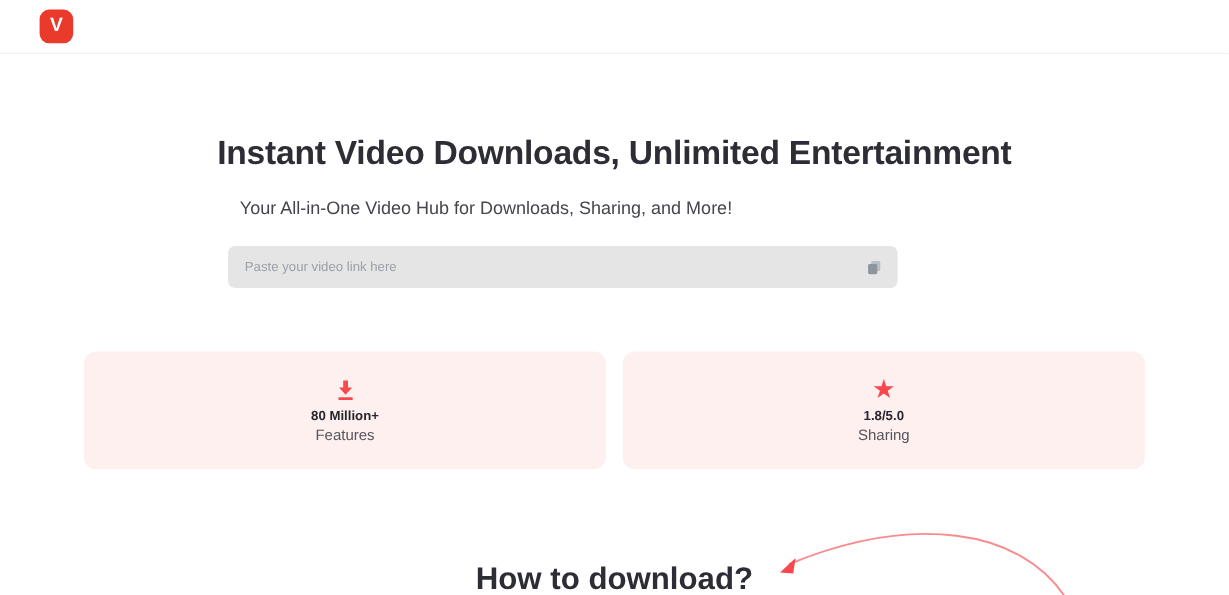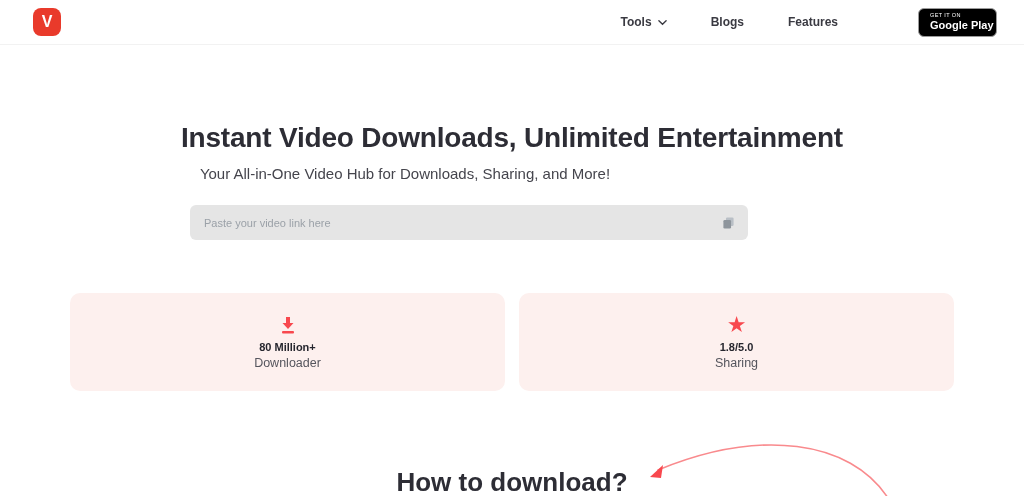--- a/index.html
+++ b/index.html
@@ -20,21 +20,21 @@
     display:flex; align-items:center; gap:6px; }
   .chev { width:9px; height:9px; display:inline-block; }
   .store-badge { margin-left:36px; width:79px; height:29px; background:#000;
     border:1px solid #9b9b9b; border-radius:6px; display:flex; align-items:center;
     padding:0 7px 0 6px; gap:5px; cursor:pointer; }
   .store-txt { display:flex; flex-direction:column; line-height:1; }
   .store-top { font-size:5.5px; color:#fff; letter-spacing:.4px; }
   .store-bottom { font-size:11px; color:#fff; font-weight:600; margin-top:2px; white-space:nowrap; }
 
   
-  .hero-title { position:absolute; top:122px; left:0; width:1024px;
+  .hero-title { position:absolute; top:112px; left:0; width:1024px;
     text-align:center; font-size:28px; font-weight:600; color:#2d2d35;
     letter-spacing:-.2px; }
   .hero-sub { position:absolute; top:165px; left:0; width:810px;
     text-align:center; font-size:15px; font-weight:500; color:#45454d; }
 
   .search-row { position:absolute; top:205px; left:190px; width:644px;
     display:flex; align-items:center; gap:11px; }
   .url-wrap { position:relative; width:558px; height:35px; }
   .url-input { width:100%; height:100%; background:#e5e5e5; border:none;
     border-radius:6px; padding:0 40px 0 14px; font-size:11px; color:#333;
@@ -60,42 +60,20 @@
     text-align:center; font-size:26px; font-weight:600; color:#2d2d35; }
   .swoop { position:absolute; left:600px; top:420px; width:424px; height:76px; }
 </style>
 </head>
 <body>
 
 <div class="header">
   <div class="brand">
     <div class="logo">V</div>
   </div>
-  <div class="nav">
-    <div class="nav-item">
-      <span>Tools</span>
-      <svg class="chev" viewBox="0 0 10 10">
-          <path d="M1 3 L5 7 L9 3" fill="none" stroke="#3a3a42" stroke-width="1.5" stroke-linecap="round"></path>
-        </svg>
-    </div>
-    <div class="nav-item">Blogs</div>
-    <div class="nav-item">Features</div>
-    <div class="store-badge">
-      <svg width="15" height="17" viewBox="0 0 24 24">
-        <path d="M3.6,1.8 L13.9,12 L3.6,22.2 C3.2,21.9 3,21.4 3,20.8 V3.2 C3,2.6 3.2,2.1 3.6,1.8 Z" fill="#00d7fe"></path>
-        <path d="M16.9,8.9 L4.9,1.9 C4.4,1.6 3.9,1.6 3.6,1.8 L13.9,12 Z" fill="#00f076"></path>
-        <path d="M20.1,10.8 L16.9,8.9 L13.9,12 L16.9,15.1 L20.1,13.2 C21,12.7 21,11.3 20.1,10.8 Z" fill="#ffd900"></path>
-        <path d="M16.9,15.1 L13.9,12 L3.6,22.2 C3.9,22.4 4.4,22.4 4.9,22.1 Z" fill="#ff3a44"></path>
-      </svg>
-      <div class="store-txt">
-        <span class="store-top">GET IT ON</span>
-        <span class="store-bottom">Google Play</span>
-      </div>
-    </div>
-  </div>
 </div>
 
 <h1 class="hero-title">Instant Video Downloads, Unlimited Entertainment</h1>
 <div class="hero-sub">Your All-in-One Video Hub for Downloads, Sharing, and More!</div>
 
 <div class="search-row">
   <div class="url-wrap">
     <input class="url-input" type="text" placeholder="Paste your video link here" style="">
     <svg class="paste-ic" viewBox="0 0 20 20">
       <rect x="7" y="4" width="9" height="10" rx="1.5" fill="#b9bfc6"></rect>
@@ -106,21 +84,21 @@
 
 <div class="stats">
   <div class="card">
     <div class="card-ic">
       <svg width="20" height="20" viewBox="0 0 20 20">
         <path d="M8 2 h4 v6 h3.5 L10 14 L4.5 8 H8 Z" fill="#f8484e"></path>
         <rect x="4" y="16" width="12" height="2.4" rx="1" fill="#f8484e"></rect>
       </svg>
     </div>
     <div class="card-val">80 Million+</div>
-    <div class="card-lbl">Downloader</div>
+    <div class="card-lbl">Features</div>
   </div>
   <div class="card">
     <div class="card-ic">
       <span class="star-glyph">★</span>
     </div>
     <div class="card-val">1.8/5.0</div>
     <div class="card-lbl">Sharing</div>
   </div>
 </div>
 

